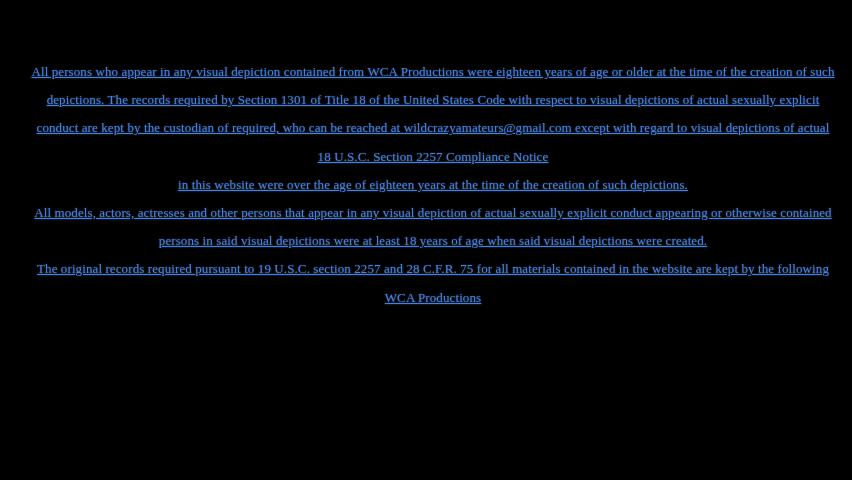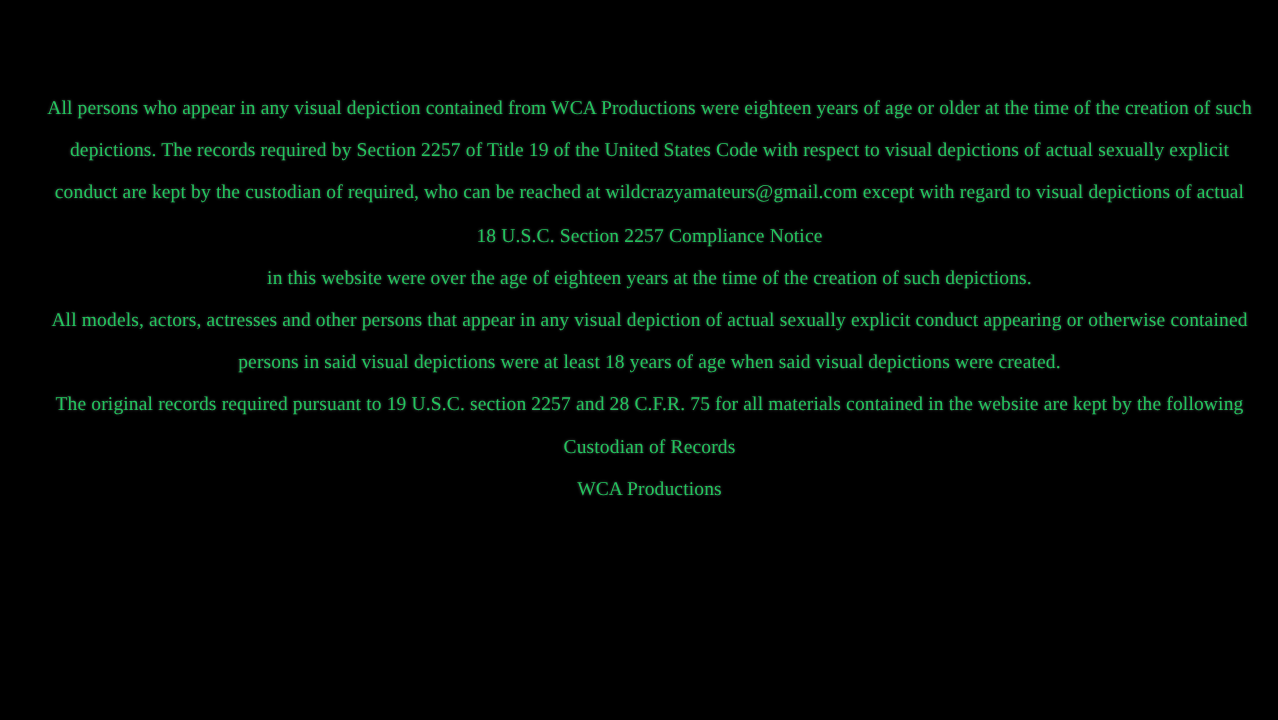--- a/index.html
+++ b/index.html
@@ -27,24 +27,23 @@
     text-shadow: 0 0 2px rgba(220,220,220,0.35);
   }
   .line {
     white-space: nowrap;
     height: 28.2px;
   }
 </style>
 </head>
 <body style="background: rgb(0, 0, 0);">
 
-<div class="notice" style="color: #22c55e;">
+<div class="notice" style="color: #3b82f6; text-decoration: underline;">
   <div class="line">All persons who appear in any visual depiction contained from WCA Productions were eighteen years of age or older at the time of the creation of such</div>
-  <div class="line">depictions. The records required by Section 2257 of Title 19 of the United States Code with respect to visual depictions of actual sexually explicit</div>
+  <div class="line">depictions. The records required by Section 1301 of Title 18 of the United States Code with respect to visual depictions of actual sexually explicit</div>
   <div class="line">conduct are kept by the custodian of required, who can be reached at wildcrazyamateurs@gmail.com except with regard to visual depictions of actual</div>
   <div class="line">18 U.S.C. Section 2257 Compliance Notice</div>
   <div class="line">in this website were over the age of eighteen years at the time of the creation of such depictions.</div>
   <div class="line">All models, actors, actresses and other persons that appear in any visual depiction of actual sexually explicit conduct appearing or otherwise contained</div>
   <div class="line">persons in said visual depictions were at least 18 years of age when said visual depictions were created.</div>
   <div class="line">The original records required pursuant to 19 U.S.C. section 2257 and 28 C.F.R. 75 for all materials contained in the website are kept by the following</div>
-  <div class="line">Custodian of Records</div>
   <div class="line">WCA Productions</div>
 </div>
 
 </body></html>

